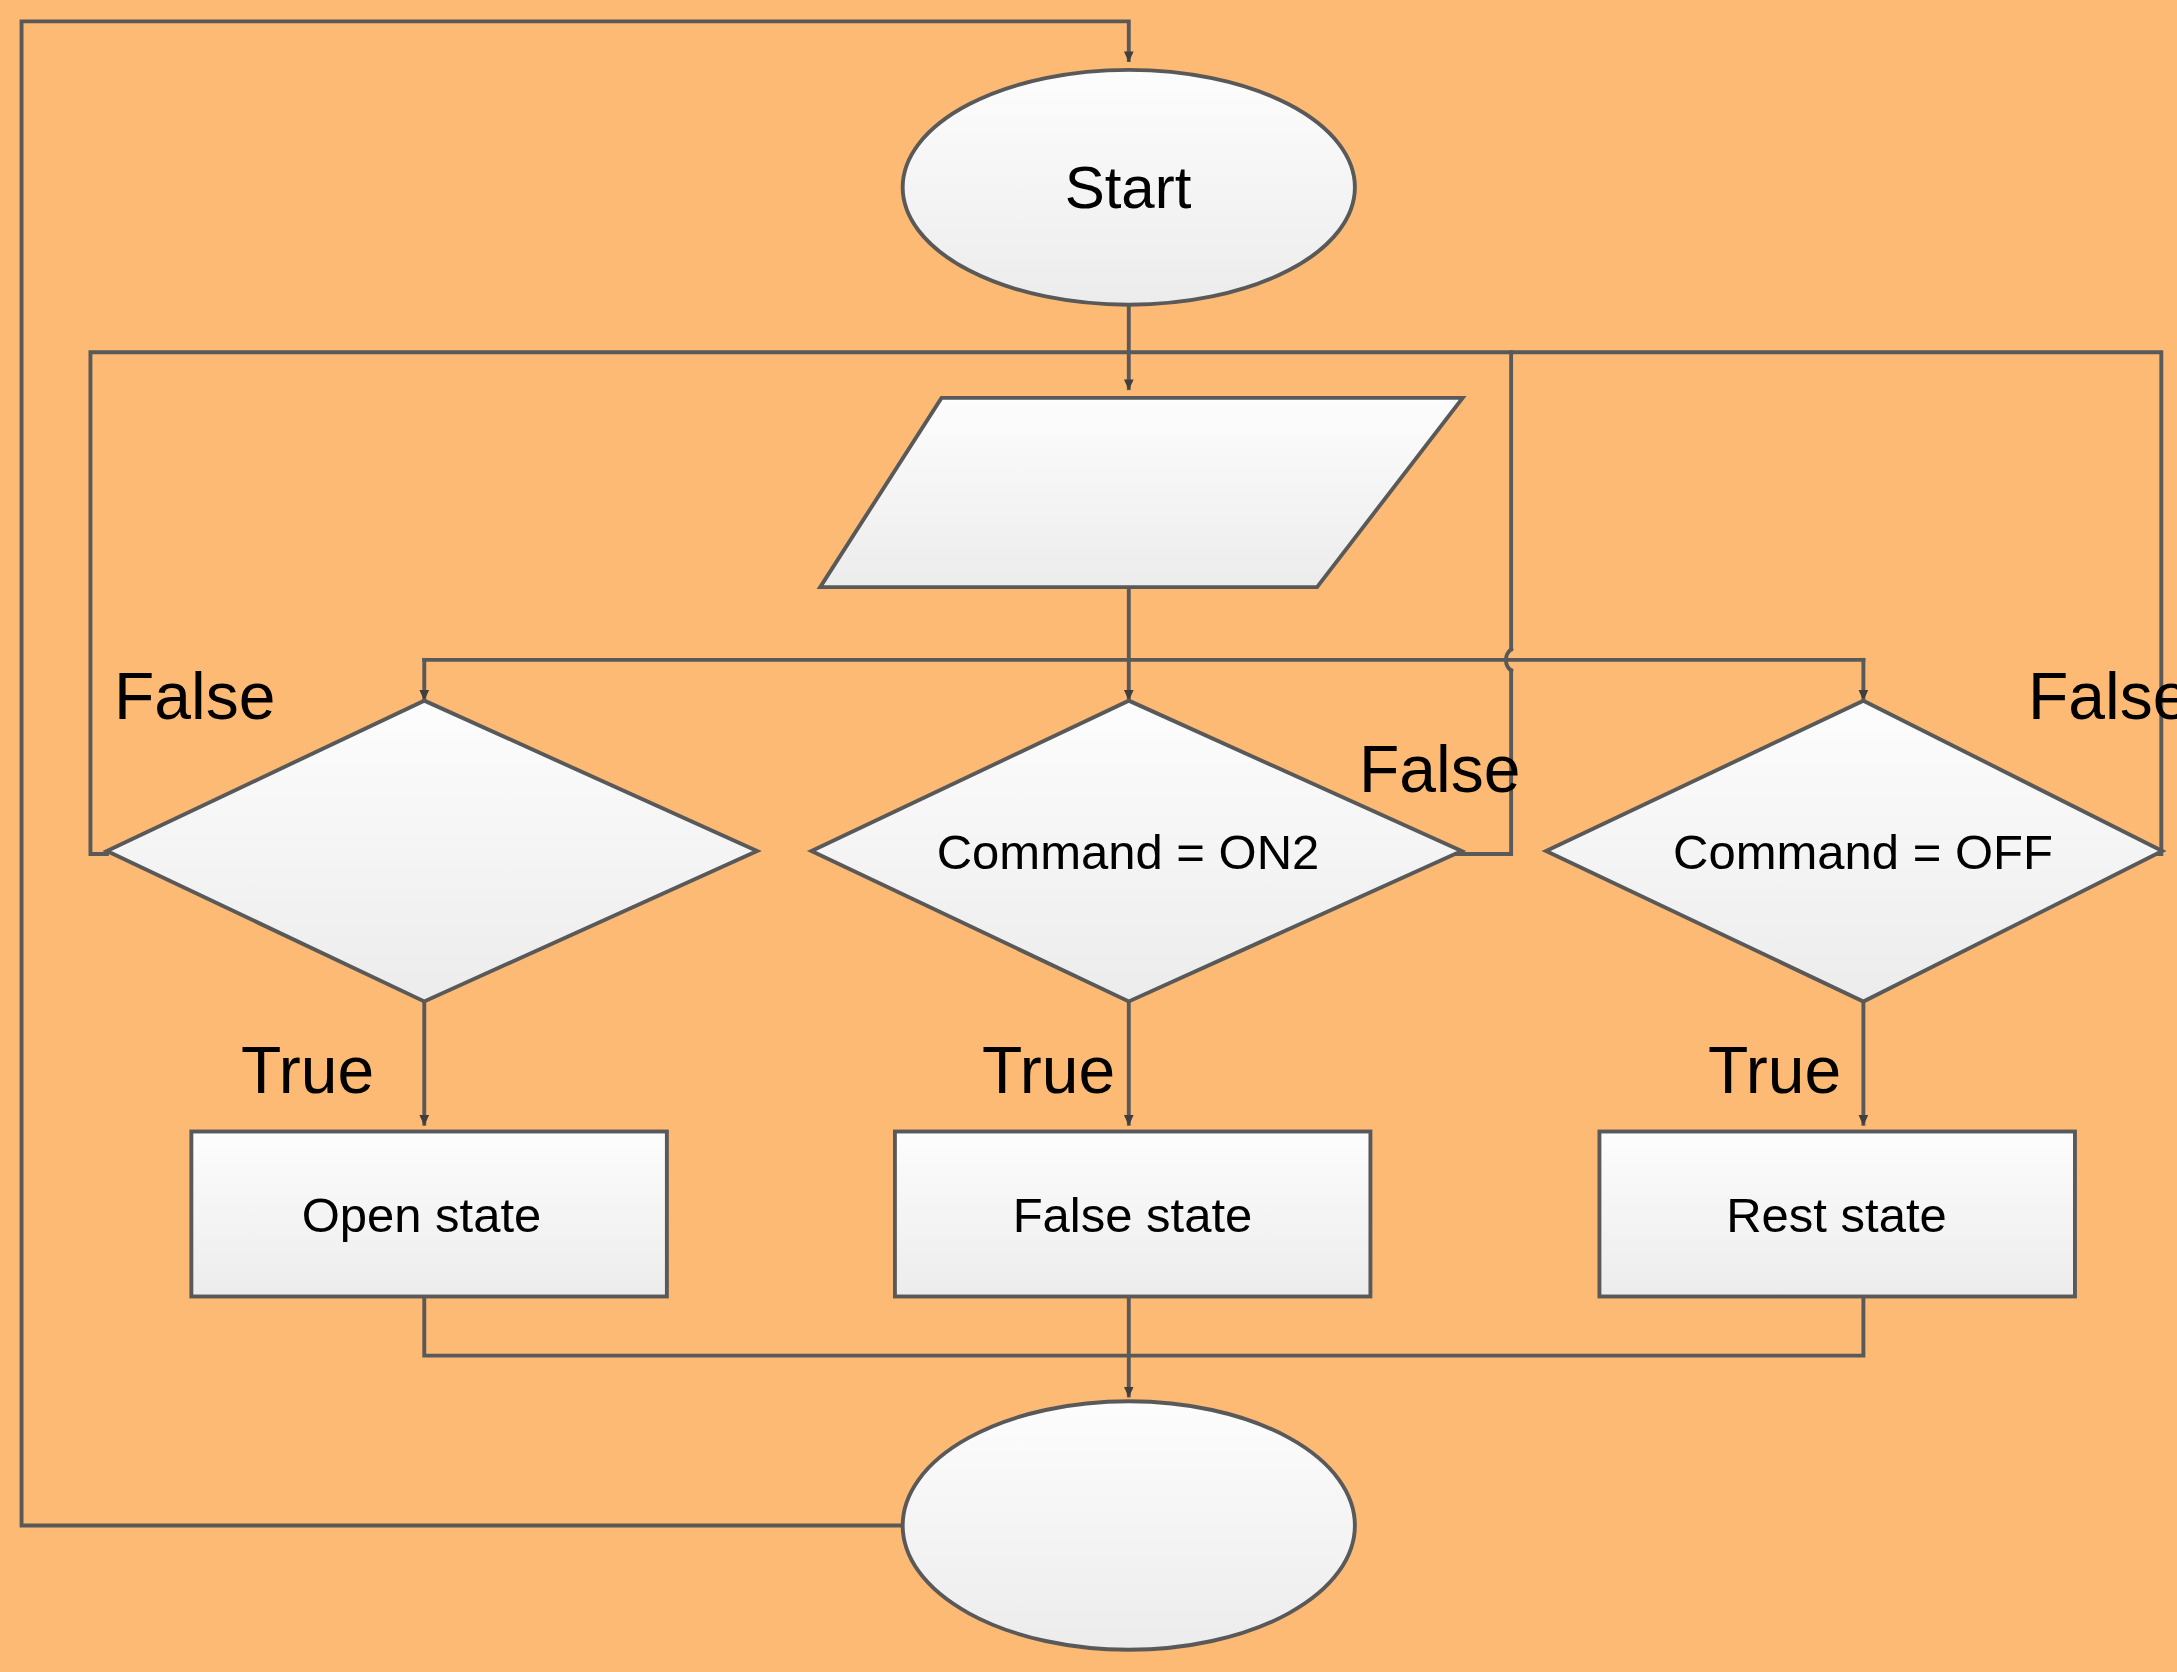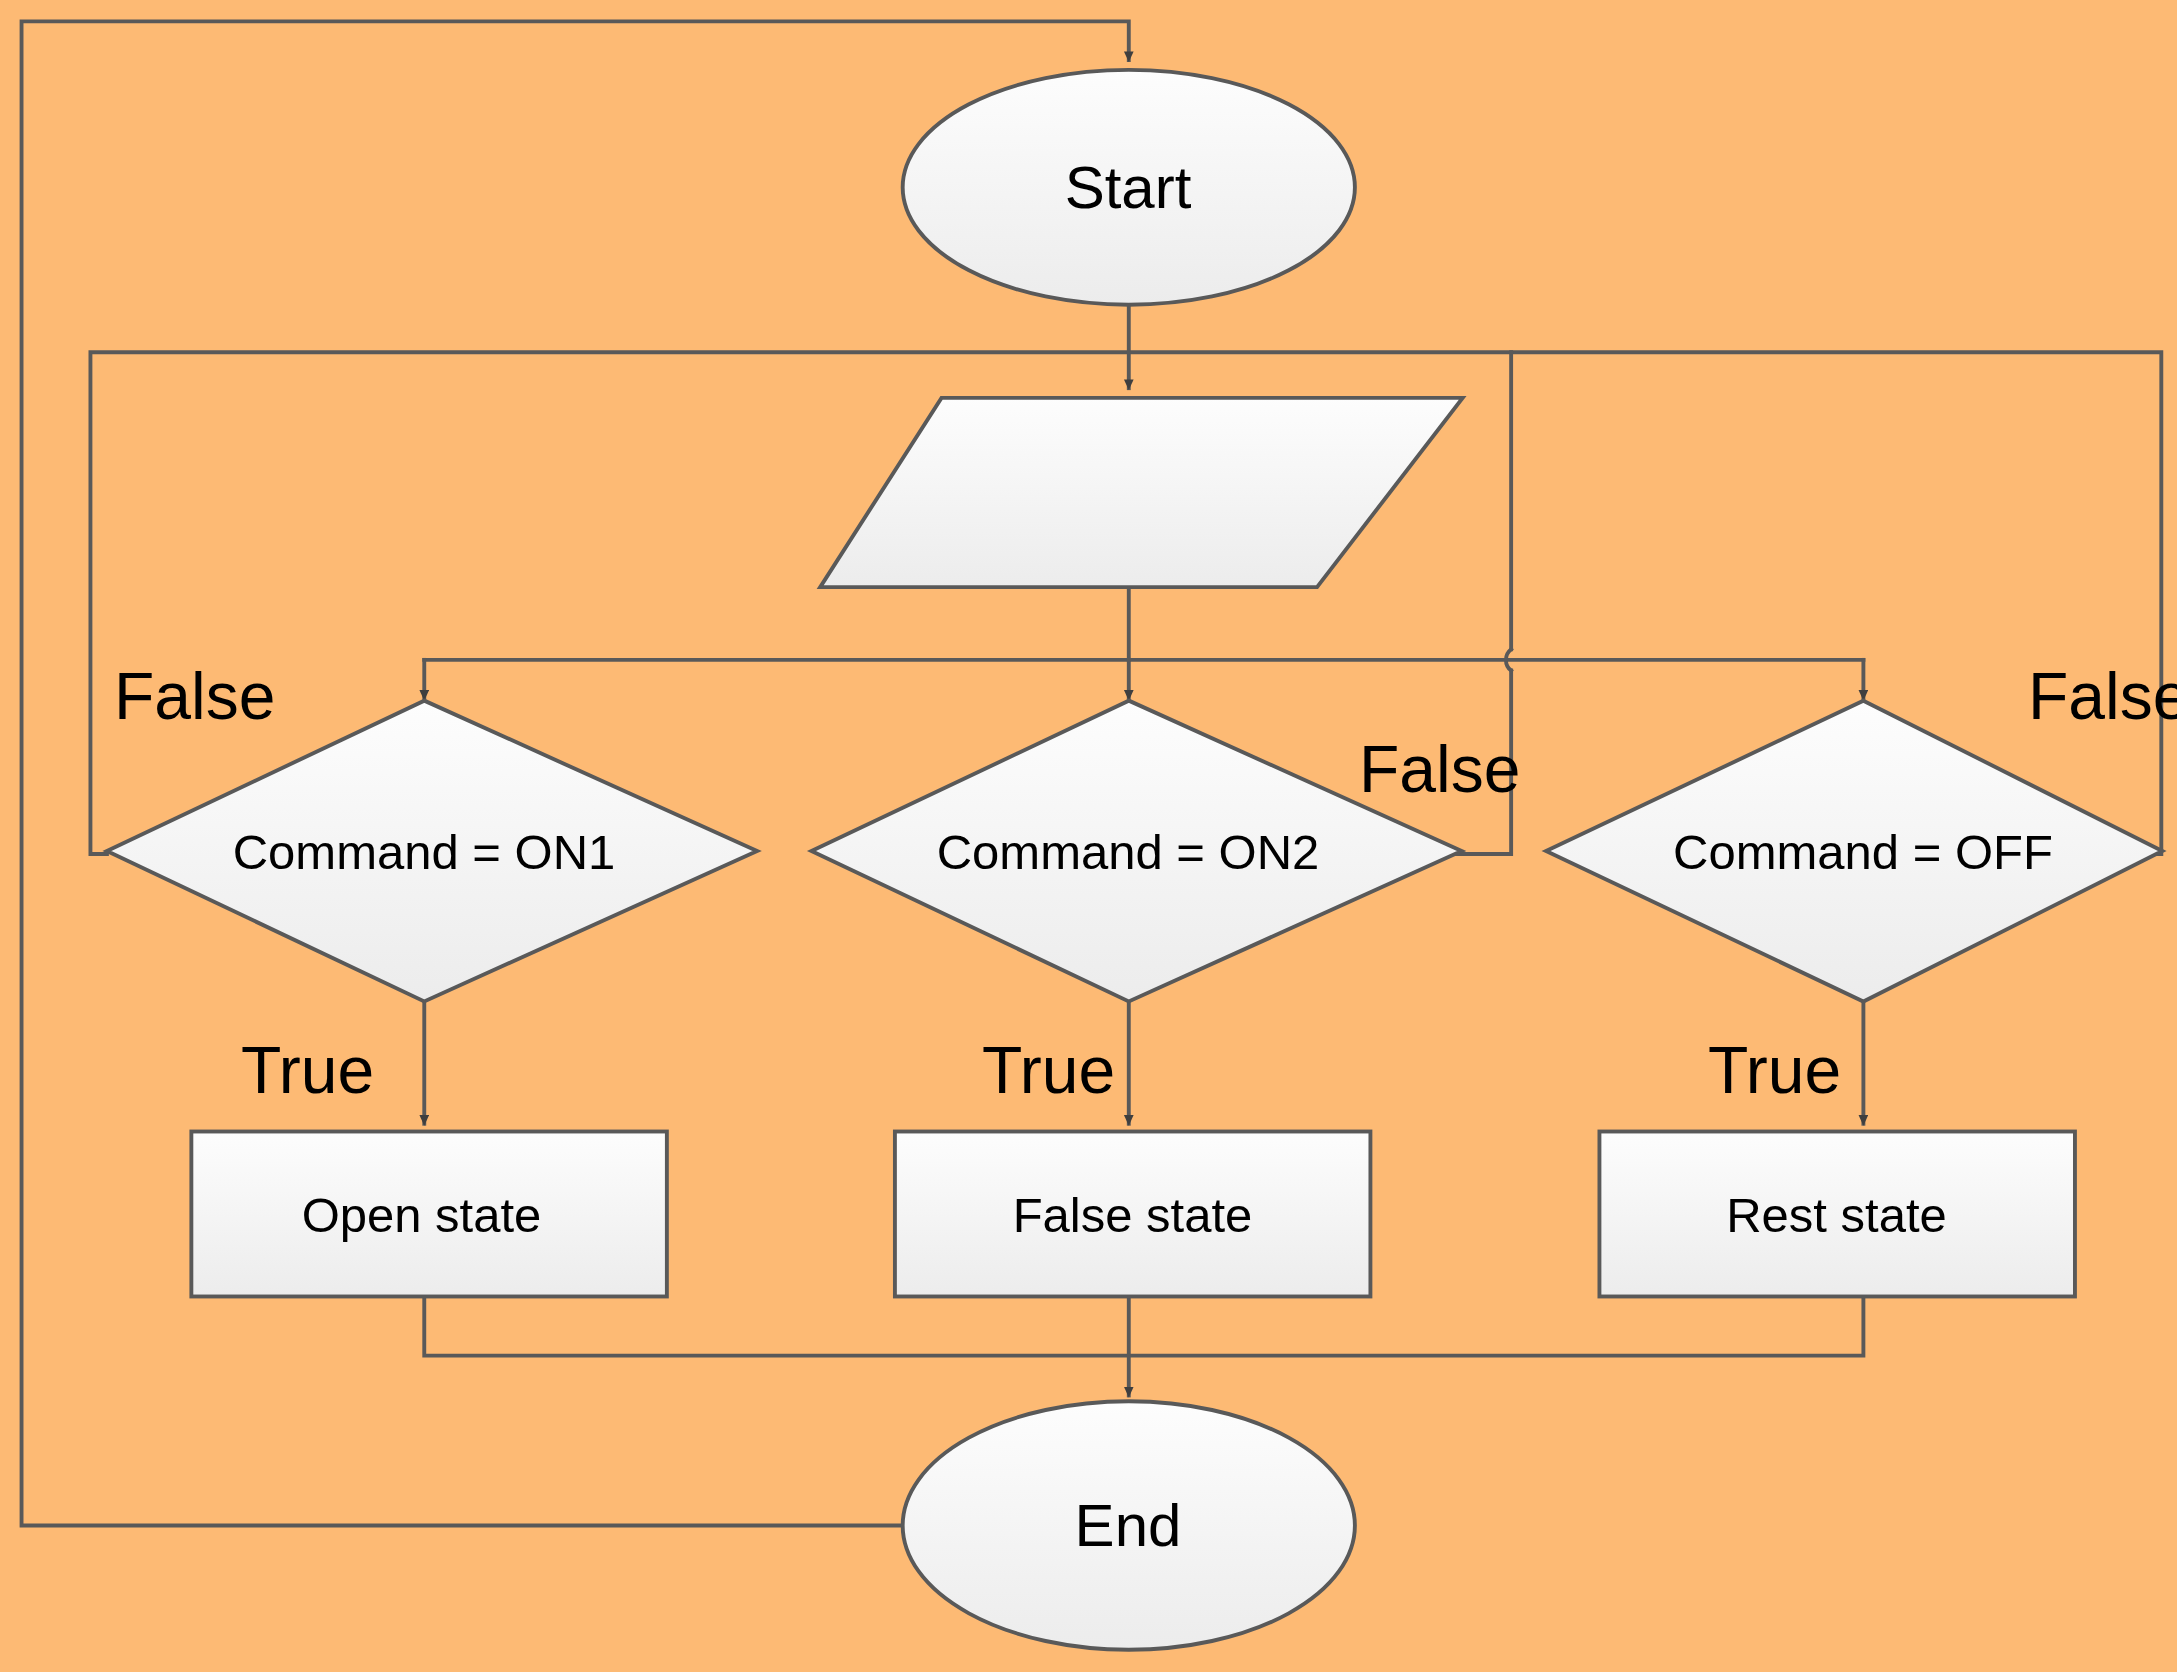--- a/index.html
+++ b/index.html
@@ -101,33 +101,31 @@
       <rect x="197" y="1166" width="490" height="170"></rect>
       <rect x="922" y="1166" width="490" height="170"></rect>
       <rect x="1648" y="1166" width="490" height="170"></rect>
       <ellipse cx="1163" cy="1572" rx="233" ry="128"></ellipse>
     </g>
   </svg>
 
   <div class="node-label terminator-label" style="left:902px; top:129px; width:452px; height:116px;">Start</div>
 
 
-  <div class="node-label decision-label" style="left:136px; top:798px; width:576px; height:107px;">Command = ON1</div>
 
   <div class="node-label decision-label" style="left:840px; top:798px; width:576px; height:107px;text-align:center;">Command = ON2</div>
 
   <div class="node-label decision-label" style="left:1575px; top:798px; width:576px; height:107px;text-align:center;">Command = OFF</div>
 
   <div class="node-label process-label" style="left:184px; top:1161px; width:475px; height:107px;">Open state</div>
 
   <div class="node-label process-label" style="left:895px; top:1161px; width:475px; height:107px;">False state</div>
 
   <div class="node-label process-label" style="left:1599px; top:1161px; width:475px; height:107px;">Rest state</div>
 
-  <div class="node-label terminator-label" style="left:902px; top:1467px; width:452px; height:116px;">End</div>
 
   <div class="edge-label" style="left:114px; top:658px;">False</div>
 
   <div class="edge-label" style="left:1359px; top:731px;">False</div>
 
   <div class="edge-label" style="left:2028px; top:658px;">False</div>
 
   <div class="edge-label" style="left:241px; top:1032px;">True</div>
 
   <div class="edge-label" style="left:982px; top:1032px;">True</div>

